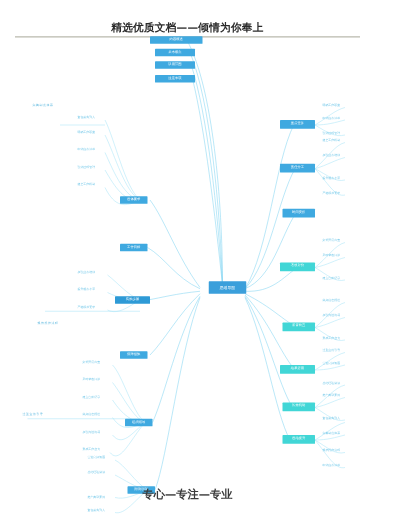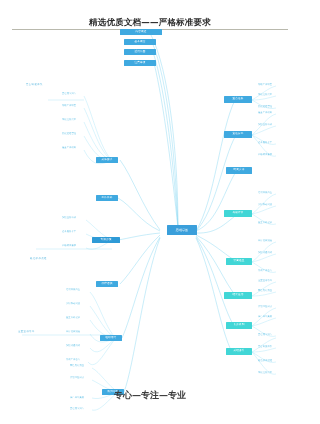--- a/index.html
+++ b/index.html
@@ -35,21 +35,21 @@
 
   
   #watermark{position:absolute;left:0;top:389px;width:300px;text-align:center;
              font-size:9px;font-weight:bold;color:#3b3b3b;white-space:nowrap;}
 </style>
 </head>
 <body>
 
 <div id="page">
 
-  <div id="title">精选优质文档——严格标准要求</div>
+  <div id="title">精选优质文档——倾情为你奉上</div>
   <div id="rule"></div>
 
   <svg id="links" viewBox="0 0 300 424">
 
     <path d="M178 228 C178 160 170 70 150 33"></path>
     <path d="M178 228 C176 165 168 80 152 42"></path>
     <path d="M178 228 C174 168 166 92 153 52"></path>
     <path d="M178 228 C172 172 164 104 154 63"></path>
 
     <path d="M196 231 C215 200 220 130 235 100"></path>

